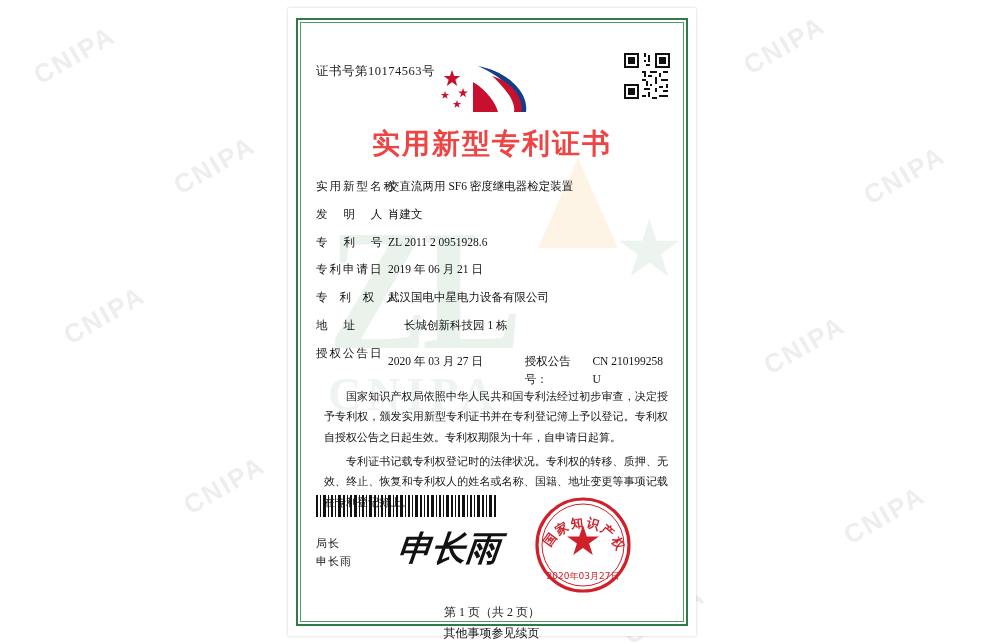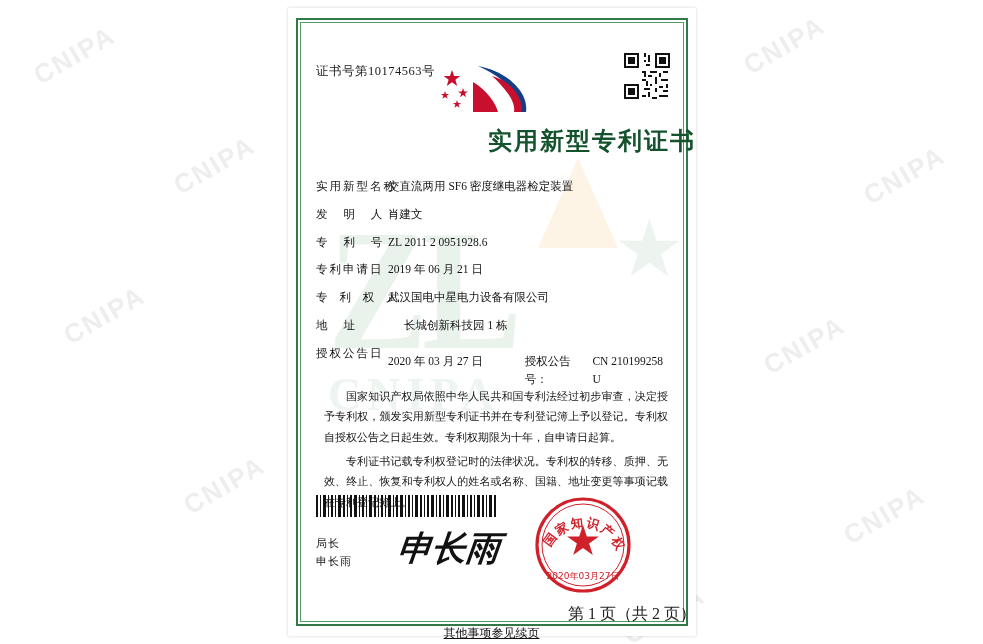--- a/index.html
+++ b/index.html
@@ -55,22 +55,22 @@
     letter-spacing:.5px;
   }
   #qr{
     position:absolute;right:26px;top:45px;width:46px;height:46px;
   }
   #logo{
     position:absolute;left:50%;top:52px;transform:translateX(-50%);
     width:120px;height:58px;
   }
   #main-title{
-    position:absolute;left:0;right:0;top:117px;text-align:right;
-    font-size:24px;font-weight:bold;letter-spacing:2px;color:#14532d;
+    position:absolute;left:0;right:0;top:117px;text-align:center;
+    font-size:28px;font-weight:bold;letter-spacing:2px;color:#ef4444;
     font-family:"DejaVu Sans", "Liberation Sans", sans-serif;
   }
   
   .fields{
     position:absolute;left:28px;top:170px;width:352px;
     font-size:11.5px;color:#141414;line-height:1.55;
   }
   .row{display:flex;margin-bottom:10px;align-items:flex-start;}
   .lab{
     width:72px;flex:none;letter-spacing:2px;white-space:nowrap;
@@ -100,26 +100,26 @@
     position:absolute;left:110px;top:518px;font-size:34px;color:#111;
     font-family:"DejaVu Serif", serif;font-style:italic;font-weight:bold;
     transform:skewX(-6deg);
   }
   
   #seal{
     position:absolute;left:245px;top:487px;width:100px;height:100px;
   }
   
   #page-num{
-    position:absolute;left:0;right:0;top:596px;text-align:right;
-    font-size:16px;color:#222;
+    position:absolute;left:0;right:0;top:596px;text-align:center;
+    font-size:12px;color:#222;
   }
   #footnote{
     position:absolute;left:0;right:0;top:625px;text-align:center;
-    font-size:12px;color:#111;text-decoration:underline;
+    font-size:12px;color:#111;
   }
 </style>
 </head>
 <body>
 
 <div class="bgwm" style="left:30px;top:40px;">CNIPA</div>
 <div class="bgwm" style="left:170px;top:150px;">CNIPA</div>
 <div class="bgwm" style="left:60px;top:300px;">CNIPA</div>
 <div class="bgwm" style="left:180px;top:470px;">CNIPA</div>
 <div class="bgwm" style="left:740px;top:30px;">CNIPA</div>

